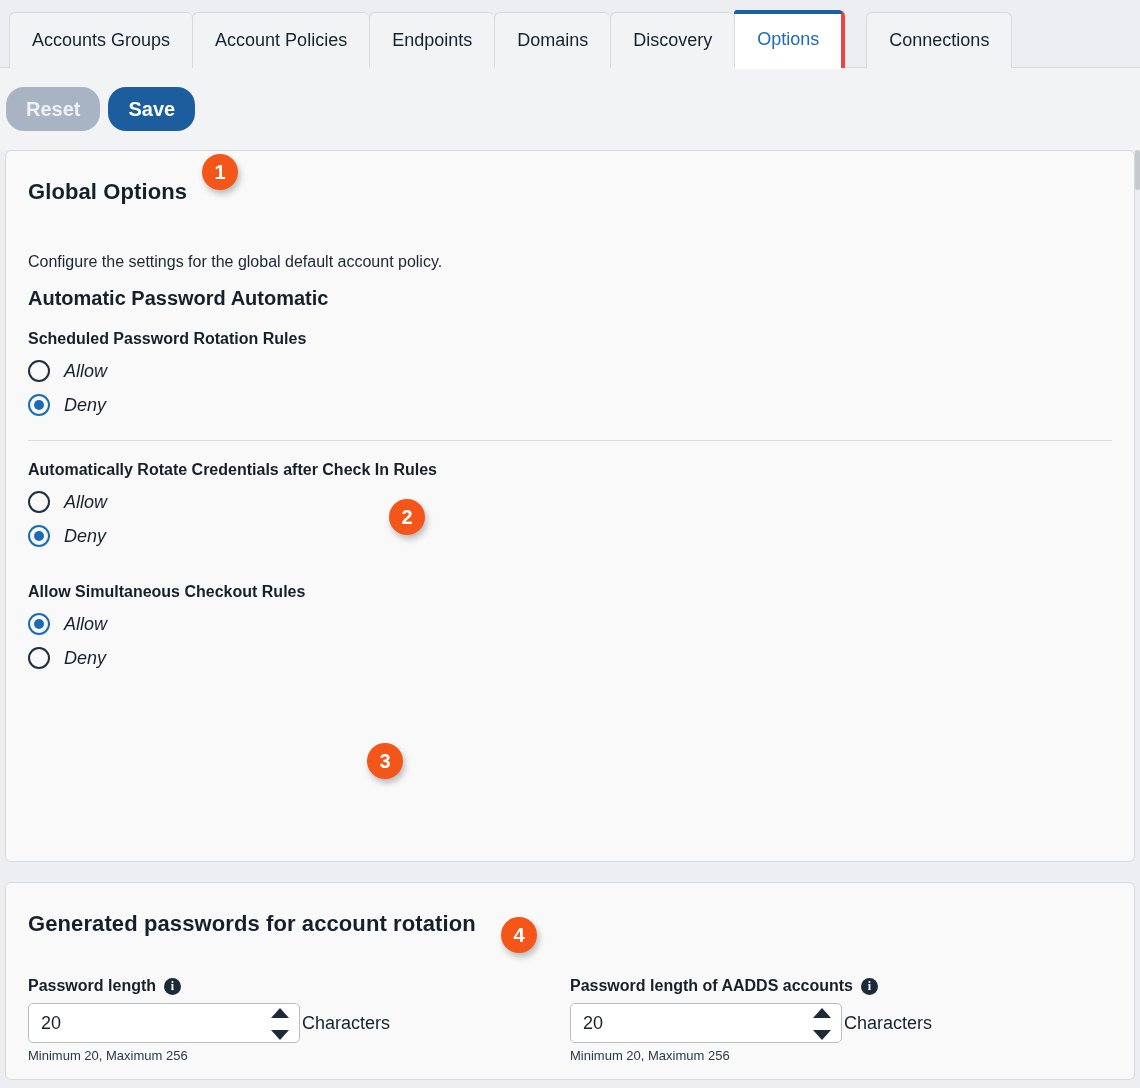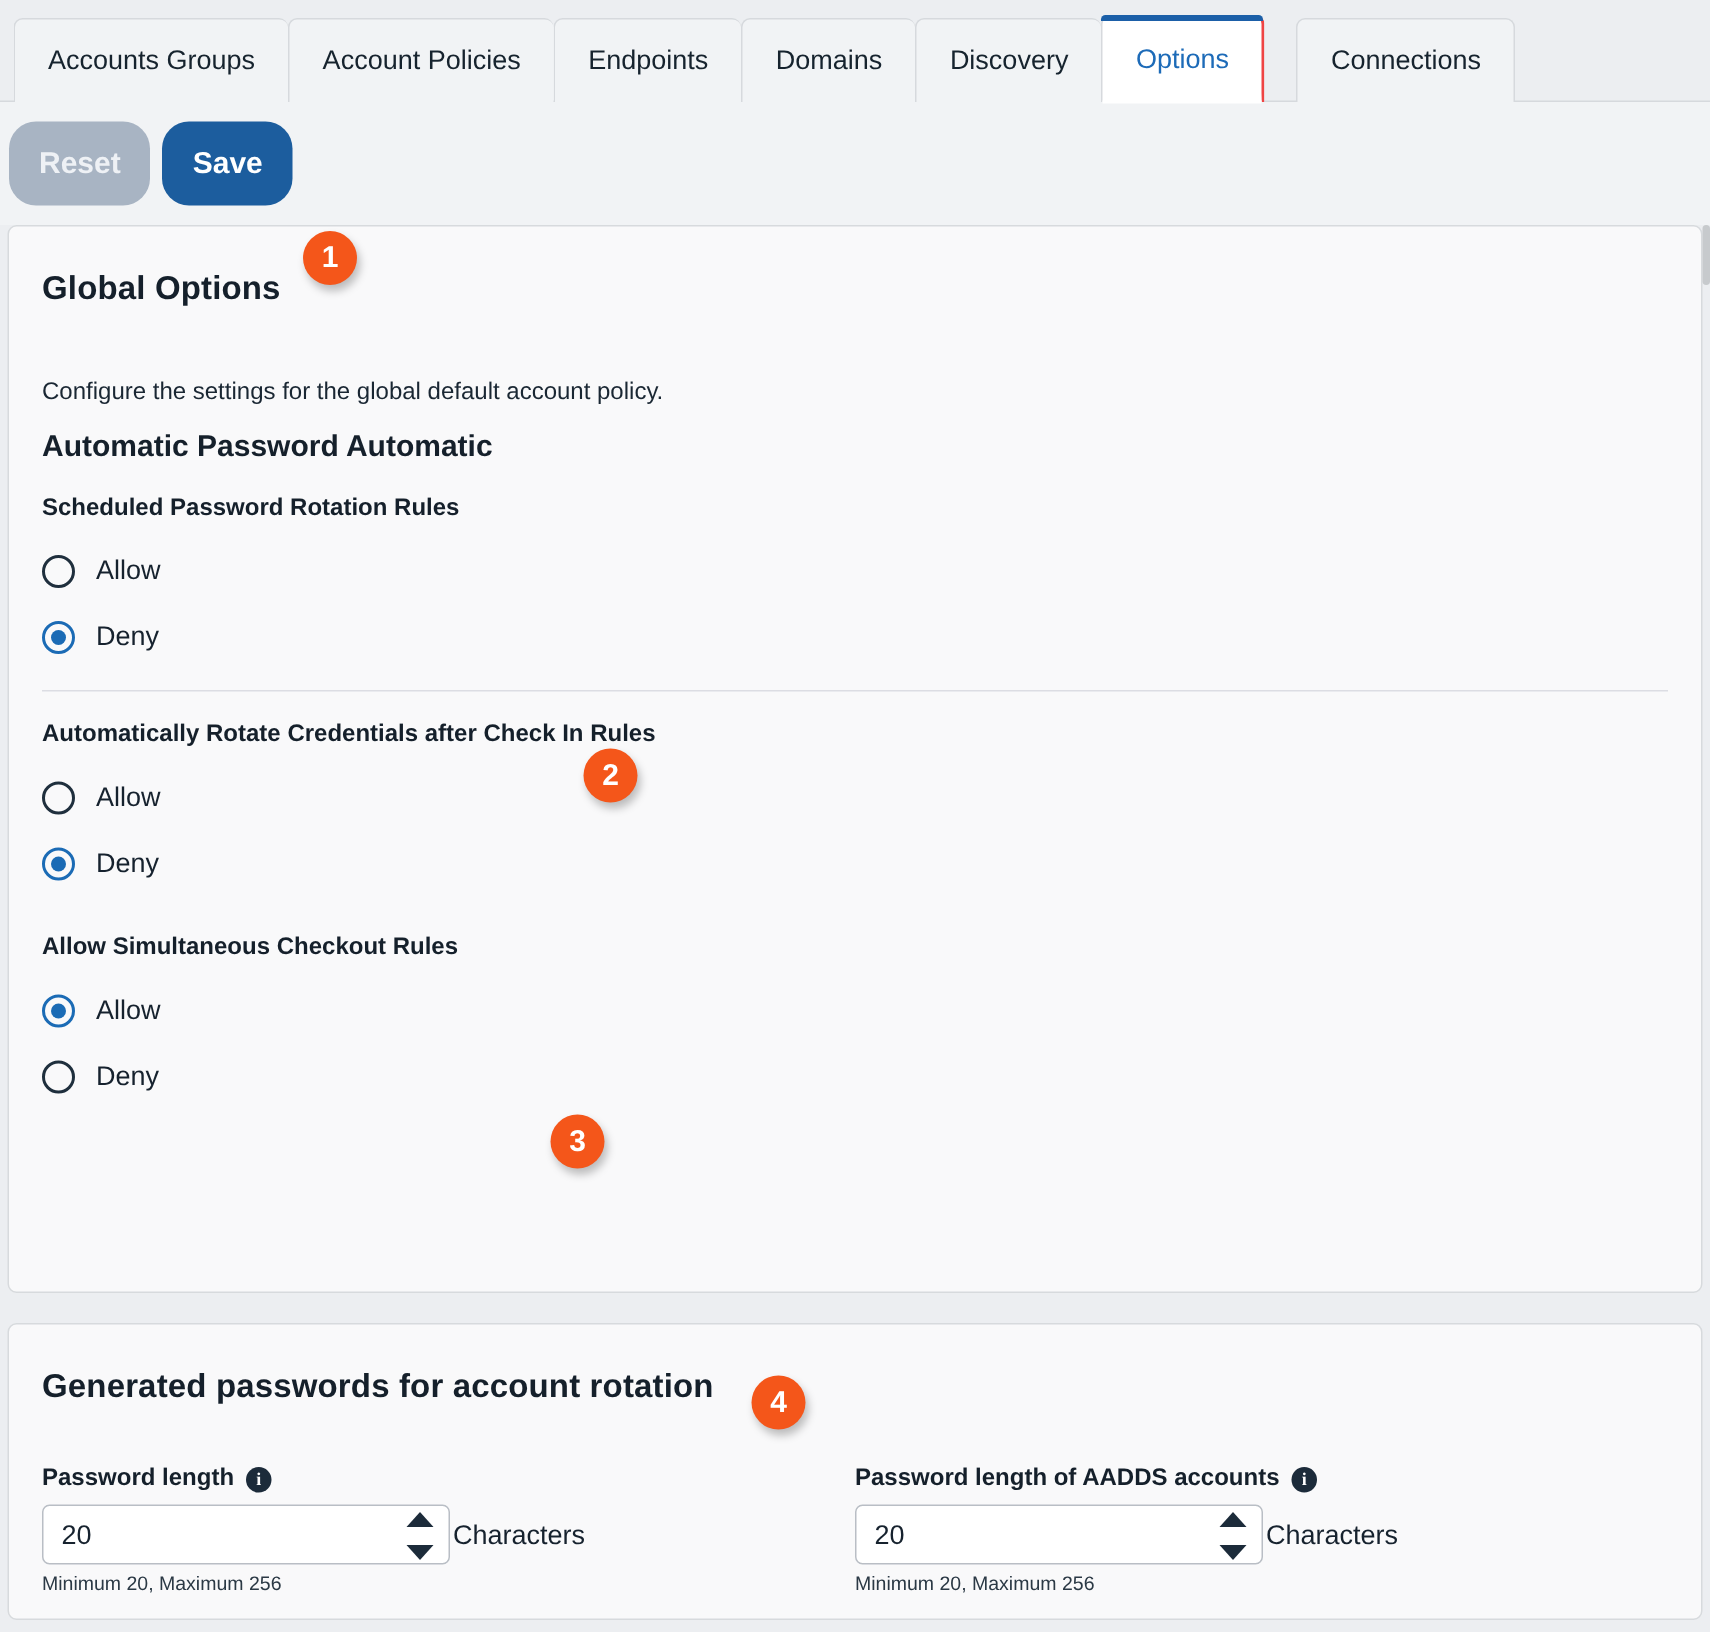--- a/index.html
+++ b/index.html
@@ -48,21 +48,21 @@
     white-space: nowrap;
     cursor: pointer;
     z-index: 1;
   }
   .tab:last-child { border-right: 1px solid #d6d9dd; margin-left: 21px; }
   .tab.active {
     background: #ffffff;
     color: #1d6bb8;
     z-index: 3;
     border-left: 1px solid #d6d9dd;
-    border-right: 2px solid #ef4444;
+    border-right: 4px solid #ef4444;
     height: 58px;
     margin-bottom: 0;
   }
   .tab.active::before {
     content: "";
     position: absolute;
     top: -1px; left: -1px; right: -1px;
     height: 4px;
     background: #1b5fa8;
     border-radius: 3px 3px 0 0;
@@ -84,21 +84,21 @@
     padding-left: 6px;
     background: #f1f3f5;
   }
   .btn {
     font-family: "Liberation Sans", sans-serif;
     font-size: 20px;
     font-weight: bold;
     border: none;
     border-radius: 18px;
     padding: 0 20px;
-    height: 56px;
+    height: 44px;
     cursor: pointer;
     line-height: 44px;
   }
   .btn-reset { background: #a8b4c3; color: #eef1f5; cursor: default; }
   .btn-save  { background: #1c5d9e; color: #ffffff; margin-left: 8px; }
 
   
   .badge {
     position: absolute;
     width: 36px; height: 36px;
@@ -155,24 +155,25 @@
   }
   .field-label {
     font-size: 16px;
     font-weight: bold;
     margin: 20px 0 0 0;
   }
 
   
   .radio-row {
     display: flex;
-    align-items: flex-start;
-    margin-top: 22px;
+    align-items: center;
+    margin-top: 12px;
     cursor: pointer;
     width: max-content;
+    font-style: italic;
   }
   .radio {
     width: 22px; height: 22px;
     border-radius: 50%;
     border: 2px solid #1f2f3d;
     background: #f9f9fa;
     flex: 0 0 auto;
     position: relative;
   }
   .radio.checked { border-color: #1b6bb5; }

